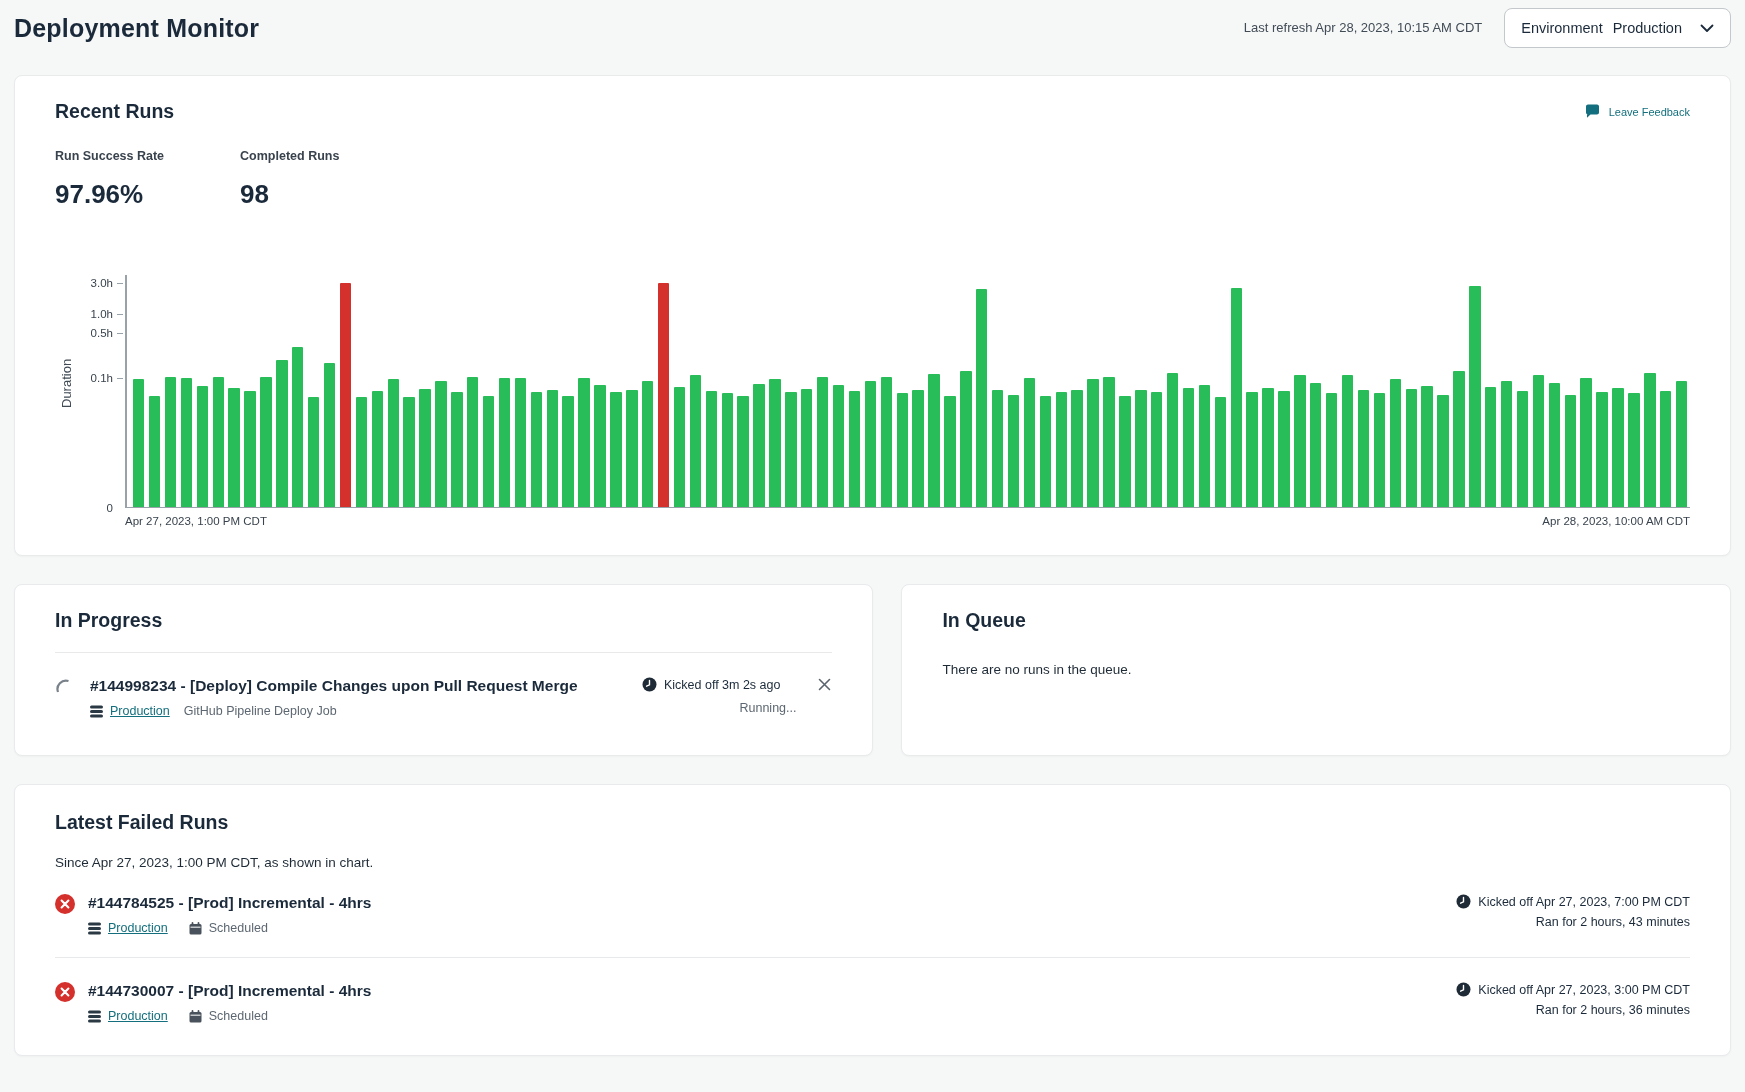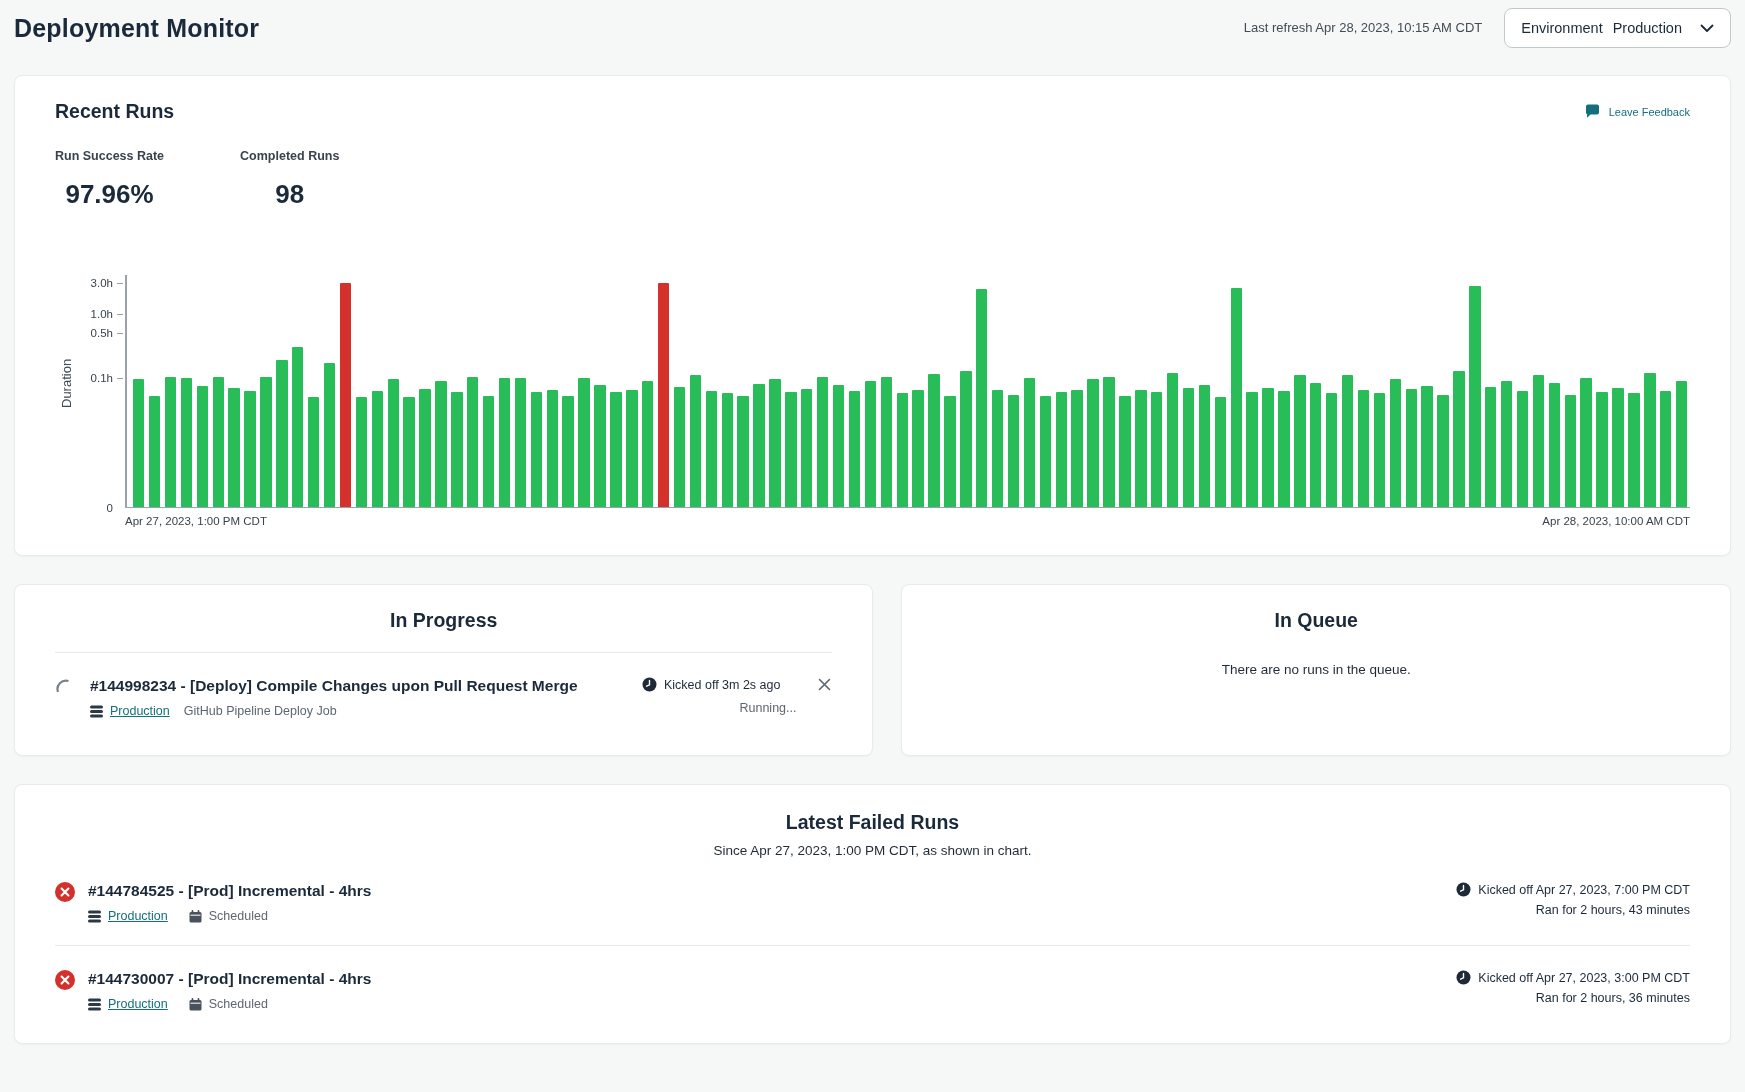--- a/index.html
+++ b/index.html
@@ -14,21 +14,21 @@
   
   .header { display:flex; justify-content:space-between; align-items:flex-start; padding:8px 14px 0 14px; height:62px; }
   .page-title { font-size:25px; font-weight:bold; letter-spacing:.2px; margin-top:6px; color:#1b2a3a; }
   .header-right { display:flex; align-items:center; gap:22px; }
   .last-refresh { font-size:13px; color:#414c56; line-height:40px; }
   .env-select { display:flex; align-items:center; gap:10px; height:40px; padding:0 14px 0 16px;
     background:#fff; border:1px solid #c3c8cc; border-radius:8px; font-size:14.5px; cursor:pointer; }
   .env-select .chev { margin-left:6px; display:flex; }
 
   
-  .card { background:#fff; border:1px solid #e8eaec; border-radius:8px; box-shadow:0 1px 2px rgba(20,30,40,.03);text-align:center; }
+  .card { background:#fff; border:1px solid #e8eaec; border-radius:8px; box-shadow:0 1px 2px rgba(20,30,40,.03); }
   .card-h { font-size:19.5px; font-weight:bold; color:#1b2a3a; }
 
   .recent-card { margin:13px 14px 0 14px; padding:24px 40px 28px 40px; }
   .recent-top { display:flex; justify-content:space-between; align-items:center; }
   .feedback-link { display:flex; align-items:center; gap:8px; color:#136f7d; font-size:11px; cursor:pointer; }
 
   .stats-row { display:flex; gap:76px; margin-top:26px; }
   .stat-label { font-size:12.5px; font-weight:bold; color:#39434d; }
   .stat-value { font-size:26px; font-weight:bold; margin-top:16px; color:#1b2a3a; }
 
@@ -65,21 +65,21 @@
   .meta-gray { color:#5d6771; font-size:12.5px; }
   .meta-gap { margin-left:14px; display:flex; align-items:center; gap:7px; }
   .run-right { margin-left:auto; display:flex; flex-direction:column; align-items:flex-end; }
   .kicked-row { display:flex; align-items:center; gap:7px; font-size:12.5px; color:#1b2a3a; }
   .close-x { margin-left:30px; cursor:pointer; display:flex; }
   .running-txt { font-size:12.5px; color:#5d6771; margin-top:9px; margin-right:36px; }
   .queue-empty { font-size:13.5px; color:#1f2b36; margin-top:30px; }
 
   
   .failed-card { margin:28px 14px 0 14px; padding:26px 40px 10px 40px; }
-  .failed-sub { font-size:13.5px; color:#1f2b36; margin-top:9px; }
+  .failed-sub { font-size:13.5px; color:#1f2b36; margin-top:21px; }
   .failed-row { display:flex; align-items:flex-start; gap:13px; padding:24px 0 22px 0; }
   .failed-row.bordered { border-bottom:1px solid #e7e9eb; }
   .ranfor-txt { font-size:12.5px; color:#1b2a3a; margin-top:6px;padding-left:24px; }
 
   .icon { display:inline-flex; flex-shrink:0; }
 </style>
 </head>
 <body>
 
 <div class="page">

